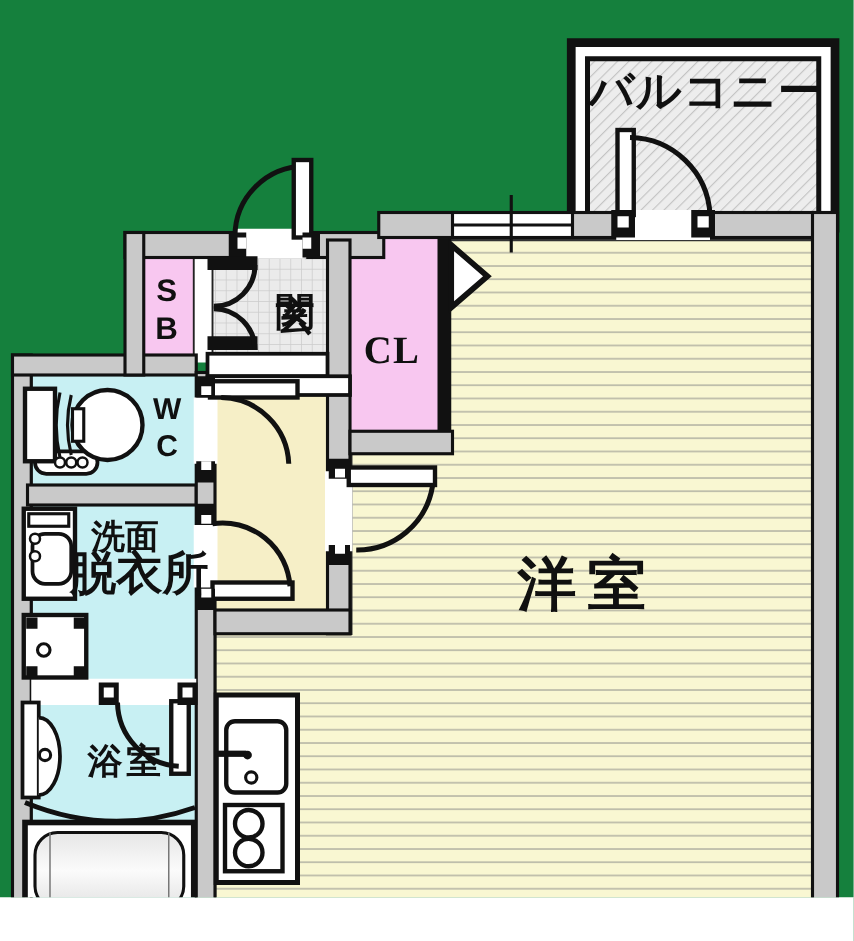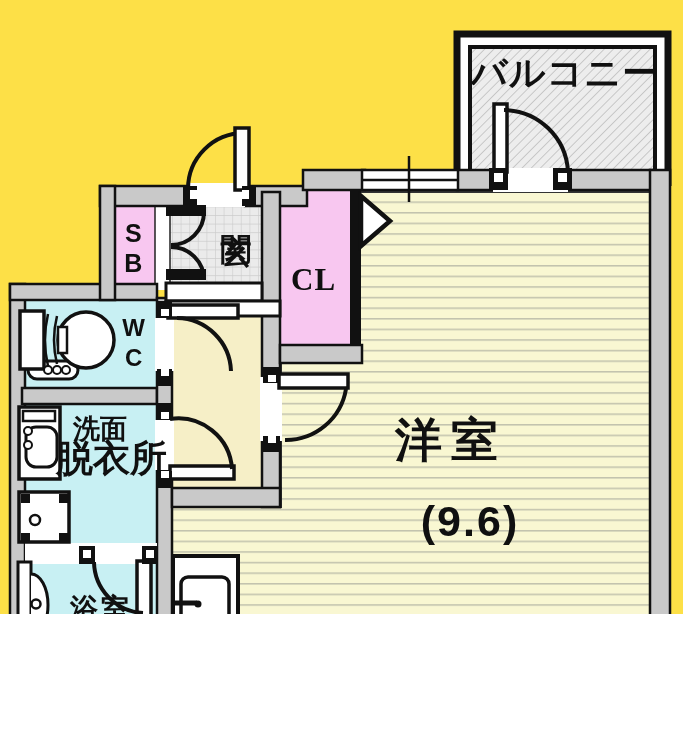--- a/index.html
+++ b/index.html
@@ -1,34 +1,34 @@
 <!DOCTYPE html>
 <html><head>
 <meta charset="utf-8">
 <style>
   html,body{margin:0;padding:0;background:#fff;}
   .stage{
-    position:relative;width:683px;height:614px;background:#fde047;overflow:hidden;
+    position:relative;width:683px;height:718px;background:#15803d;overflow:hidden;
     font-family:"Liberation Sans","DejaVu Sans",sans-serif;
   }
   .stage svg{position:absolute;left:0;top:0;}
   .lbl{
     position:absolute;color:#101010;font-weight:700;line-height:1.05;
     white-space:nowrap;user-select:none;
   }
   .v{writing-mode:vertical-rl;text-orientation:upright;}
   .balcony-label{left:462px;top:54px;width:206px;text-align:center;font-size:36px;letter-spacing:1px;}
   .genkan-label{left:219px;top:209px;height:76px;font-size:31px;letter-spacing:2px;}
   .sb-label{left:120px;top:219px;height:60px;font-size:25px;letter-spacing:2px;}
   .cl-label{left:291px;top:264px;font-size:31px;letter-spacing:1px;font-family:Liberation Serif, serif;}
   .wc-label{left:121px;top:314px;height:60px;font-size:24px;letter-spacing:3px;}
   .washroom-l1{left:62px;top:415px;width:76px;text-align:center;font-size:27px;}
   .washroom-l2{left:56px;top:440px;width:104px;text-align:center;font-size:37px;}
   .bath-label{left:56px;top:594px;width:76px;text-align:right;font-size:28px;letter-spacing:3px;}
-  .main-label{left:395px;top:415px;width:150px;text-align:left;font-size:47px;letter-spacing:9px;}
+  .main-label{left:395px;top:442px;width:150px;text-align:center;font-size:47px;letter-spacing:9px;}
   .size-label{left:395px;top:499px;width:150px;text-align:center;font-size:43px;letter-spacing:2px;}
 </style>
 </head>
 <body>
 
 <div class="stage">
 
 <svg width="683" height="753" viewBox="0 0 683 753">
   <defs>
     <pattern id="pFloor" width="14" height="10.6" patternUnits="userSpaceOnUse">
@@ -237,15 +237,14 @@
 
 <div class="lbl balcony-label">バルコニー</div>
 <div class="lbl v genkan-label">玄関</div>
 <div class="lbl v sb-label">SB</div>
 <div class="lbl cl-label">CL</div>
 <div class="lbl v wc-label">WC</div>
 <div class="lbl washroom-l1">洗面</div>
 <div class="lbl washroom-l2">脱衣所</div>
 <div class="lbl bath-label">浴室</div>
 <div class="lbl main-label">洋室</div>
-<div class="lbl size-label">(9.6)</div>
 
 </div>
 
 </body></html>

